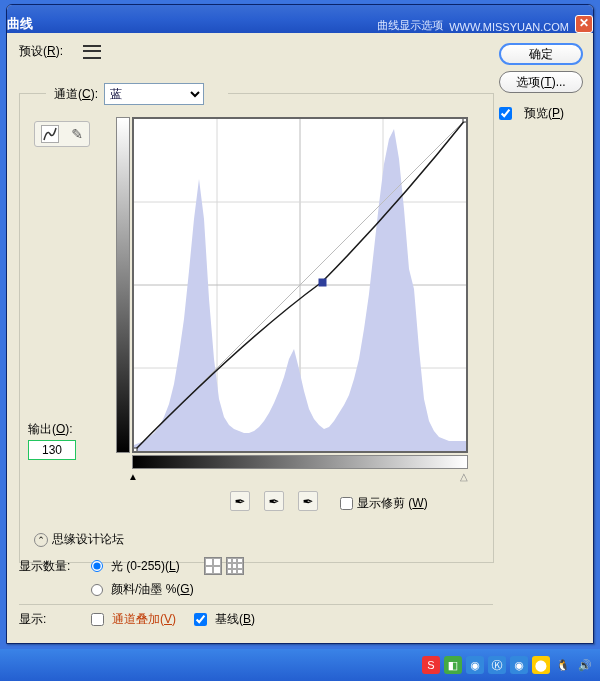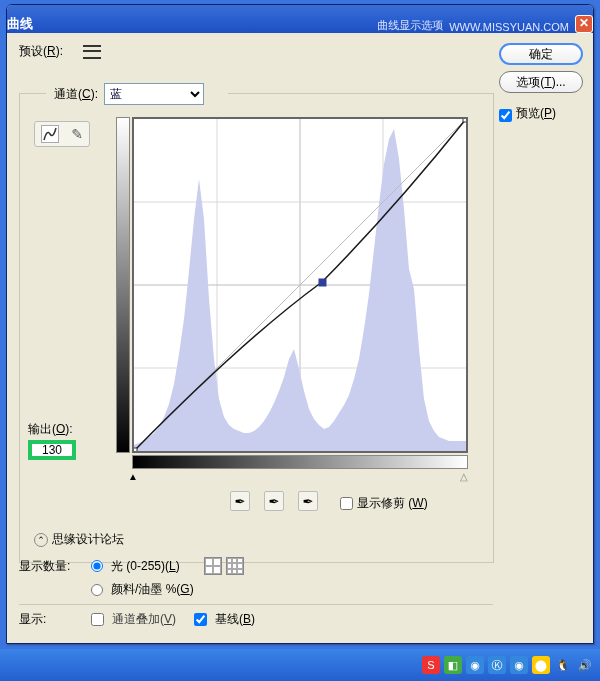--- a/index.html
+++ b/index.html
@@ -13,61 +13,61 @@
 .row { display: flex; align-items: center; margin-bottom: 8px; }
 .label { margin-right: 14px; }
 .underline { text-decoration: underline; }
 select.preset { flex: 1; height: 22px; background: #fff; border: 1px solid #7f9db9; }
 .menu-icon { margin: 0 8px 0 6px; width: 18px; height: 14px; border-top: 2px solid #333; border-bottom: 2px solid #333; position: relative; }
 .menu-icon::before { content:""; position:absolute; top:3px; left:0; width:100%; border-top:2px solid #333; }
 .right-panel { position: absolute; right: 10px; top: 10px; width: 84px; display: flex; flex-direction: column; gap: 6px; }
 .btn { height: 22px; background: linear-gradient(#fff,#efefef); border: 1px solid #7a7a7a; border-radius: 11px; font-size: 12px; cursor: pointer; color: #000; }
 .btn.disabled { color: #a0a0a0; }
 .btn.default { border: 2px solid #4a8cf7; }
-.chk-row { display: flex; align-items: flex-end; gap: 4px; margin-top: 6px; }
+.chk-row { display: flex; align-items: center; gap: 12px; margin-top: 6px; }
 .fieldset { position: absolute; left: 12px; top: 52px; width: 475px; height: 470px; border: 1px solid #c9c8b9; border-top: none; margin-top: 8px; }
 .fieldset::before { content:""; position:absolute; top:0; left:0; width:26px; border-top:1px solid #c9c8b9; }
 .fieldset::after { content:""; position:absolute; top:0; right:0; left:208px; border-top:1px solid #c9c8b9; }
 .channel-row { position:absolute; left:30px; top:-10px; display:flex; align-items:center; gap:6px; background:#ece9d8; padding:0 4px; }
 select.channel { width:100px; height:22px; border:1px solid #7f9db9; background:#fff; }
 .tool-icons { position:absolute; left:14px; top:28px; width:56px; height:26px; border:1px solid #bbb; border-radius:3px; background:#f5f4eb; display:flex; align-items:center; justify-content:space-around; }
 .curve-icon { width:18px; height:18px; border:1px solid #aaa; background:#fff; display:flex; align-items:center; justify-content:center; }
 .pencil-icon { font-size:14px; color:#555; }
 .graph-area { position:absolute; left:112px; top:24px; width:336px; height:336px; border:2px solid #666; background:#fff; }
 .vgrad { position:absolute; left:96px; top:24px; width:14px; height:336px; background:linear-gradient(to bottom, #fff, #000); border:1px solid #888; }
 .hgrad { position:absolute; left:112px; top:362px; width:336px; height:14px; background:linear-gradient(to right, #000, #fff); border:1px solid #888; }
 .gridlines line { stroke:#d8d8d8; stroke-width:1; }
 .gridlines line.mid { stroke:#bcbcbc; }
 .histpath { fill:#c9ceee; }
 .curve-line { stroke:#1a1a1a; stroke-width:1.5; fill:none; }
 .baseline { stroke:#bcbcbc; stroke-width:1; }
 .handle { fill:#fff; stroke:#333; stroke-width:1; }
 .handle.sel { fill:#2e3f9b; stroke:#2e3f9b; }
 .out-label { position:absolute; left:8px; top:328px; }
-.inp-box { width:48px; height:20px; border:4px solid #22c55e; text-align:center; margin-top:2px; background:#fff; font-size:12px; }
+.inp-box { width:48px; height:20px; border:1px solid #22c55e; text-align:center; margin-top:2px; background:#fff; font-size:12px; }
 .in-label { position:absolute; left:136px; top:386px; }
 .eyedroppers { position:absolute; left:210px; top:398px; display:flex; gap:14px; }
 .eyedrop { width:20px; height:20px; border:1px solid #bbb; border-radius:2px; background:#f5f4eb; display:flex; align-items:center; justify-content:center; font-size:13px; }
 .show-clip { position:absolute; left:320px; top:402px; display:flex; align-items:center; gap:4px; }
 .pointer-blk { position:absolute; left:108px; top:378px; font-size:10px; }
 .pointer-wht { position:absolute; left:440px; top:378px; font-size:10px; color:#888; }
 .disp-opts { position:absolute; left:14px; top:438px; display:flex; align-items:center; gap:4px; }
 .circle-toggle { width:14px; height:14px; border:1px solid #888; border-radius:50%; display:flex; align-items:center; justify-content:center; font-size:9px; }
 .lower { position:absolute; left:12px; top:524px; width:474px; }
 .lower .row2 { display:flex; align-items:center; gap:8px; margin-bottom:6px; }
 .lower .lbl { width:64px; }
 .radio { width:12px; height:12px; }
 .grid-icons { display:flex; gap:4px; margin-left:16px; }
 .grid-icon { width:18px; height:18px; border:1px solid #888; background:#fff; display:grid; }
 .g4 { grid-template: repeat(2,1fr)/repeat(2,1fr); }
 .g9 { grid-template: repeat(3,1fr)/repeat(3,1fr); }
 .grid-icon div { border:0.5px solid #aaa; }
 hr.sep { border:none; border-top:1px solid #c9c8b9; margin:6px 0; }
 .chk { width:13px; height:13px; }
-.disabled-text { color:#404040; }
+.disabled-text { color:#c2410c; }
 .taskbar { position:absolute; left:0; bottom:0; width:600px; height:32px; background:linear-gradient(#3a83e7,#245fd0); display:flex; align-items:center; justify-content:flex-end; padding:0 6px; gap:4px; }
 .tray-icon { width:18px; height:18px; border-radius:3px; display:flex; align-items:center; justify-content:center; color:#fff; font-size:11px; }
 .preset-val { position:absolute; left:6px; top:3px; pointer-events:none; font-size:12px; }
 .channel-val { position:absolute; left:6px; top:3px; pointer-events:none; font-size:12px; color:#003; }
 .sel-wrap { position:relative; flex:1; }
 .sel-wrap2 { position:relative; width:100px; }
 </style>
 </head>
 <body>
 

